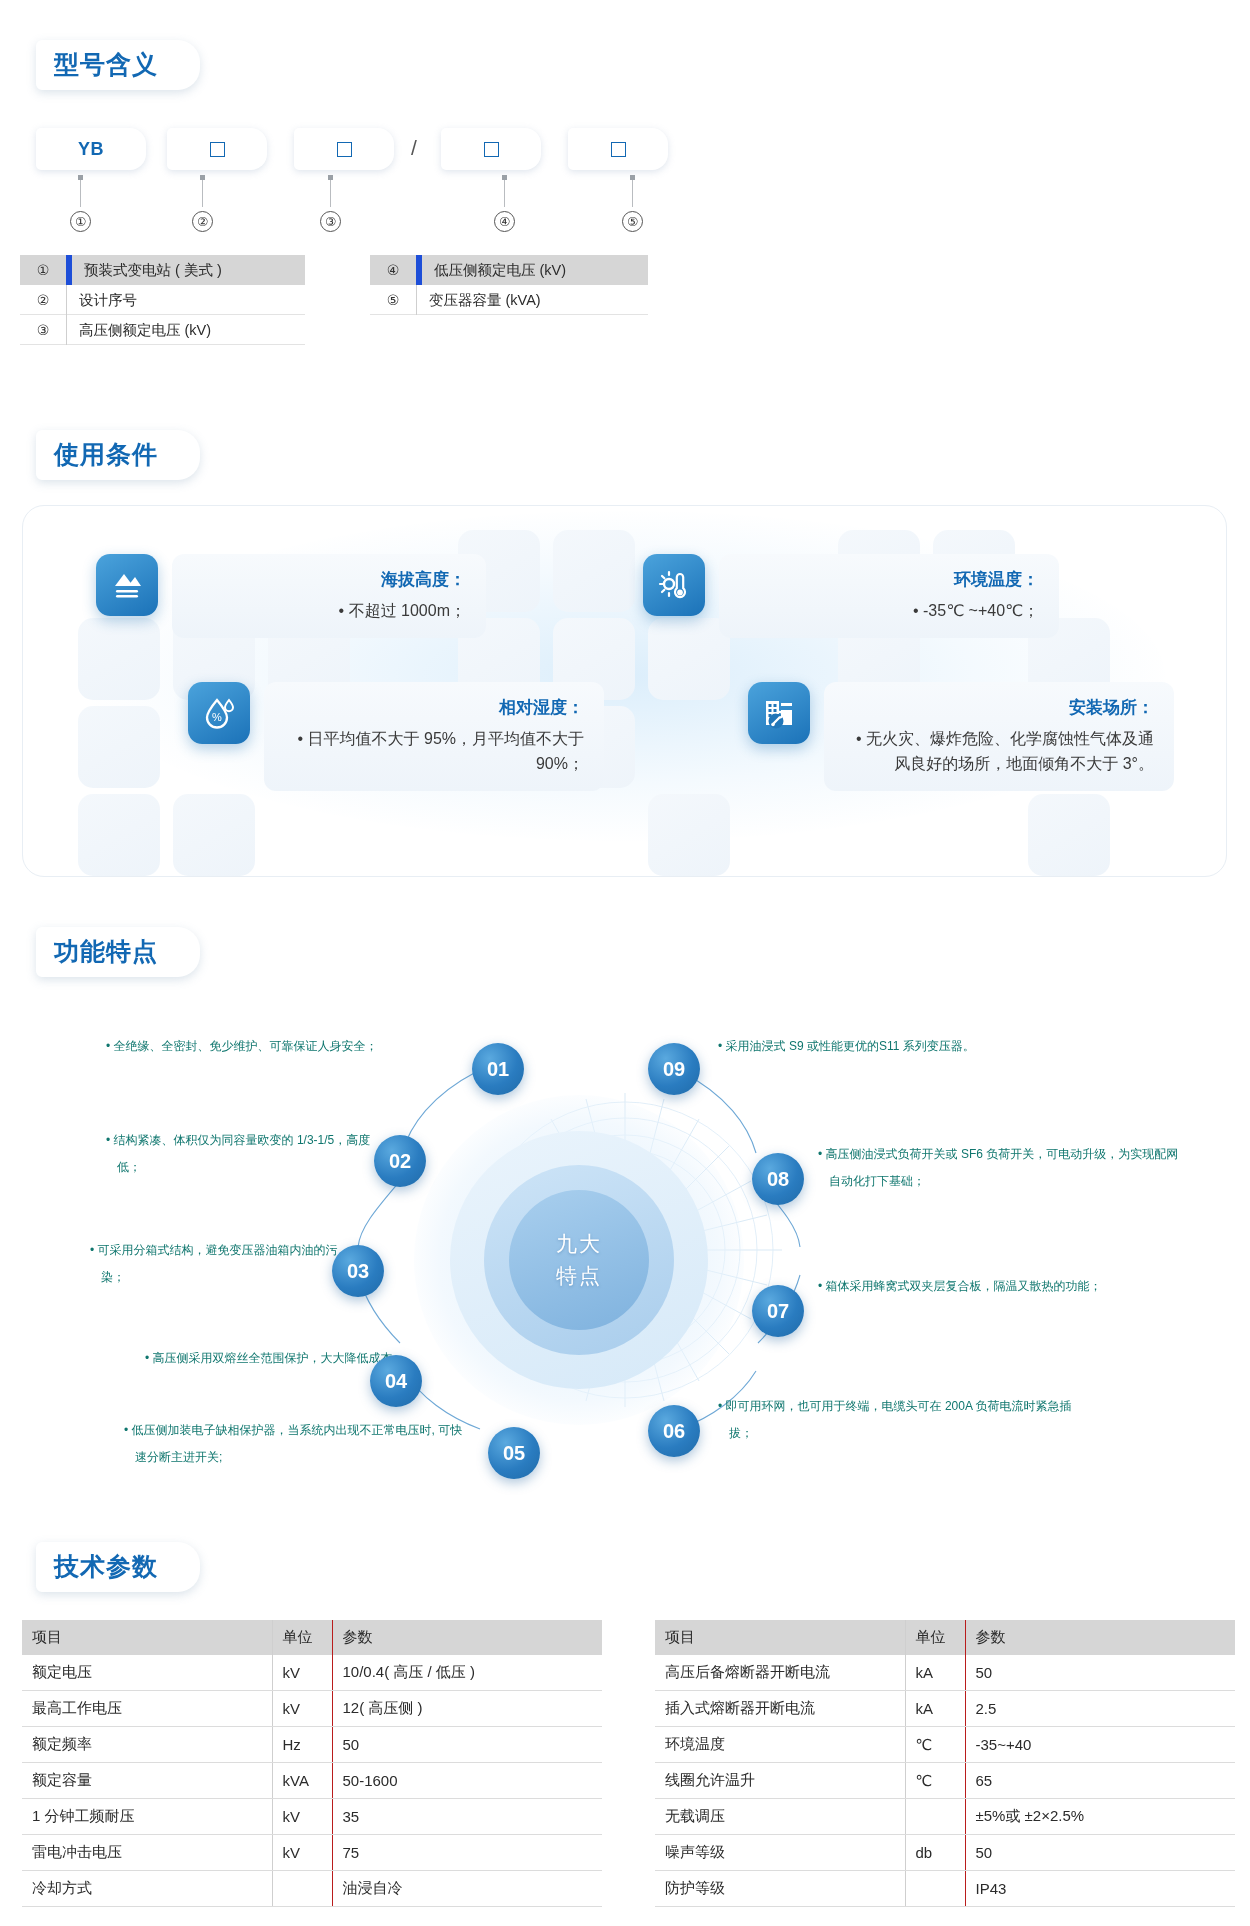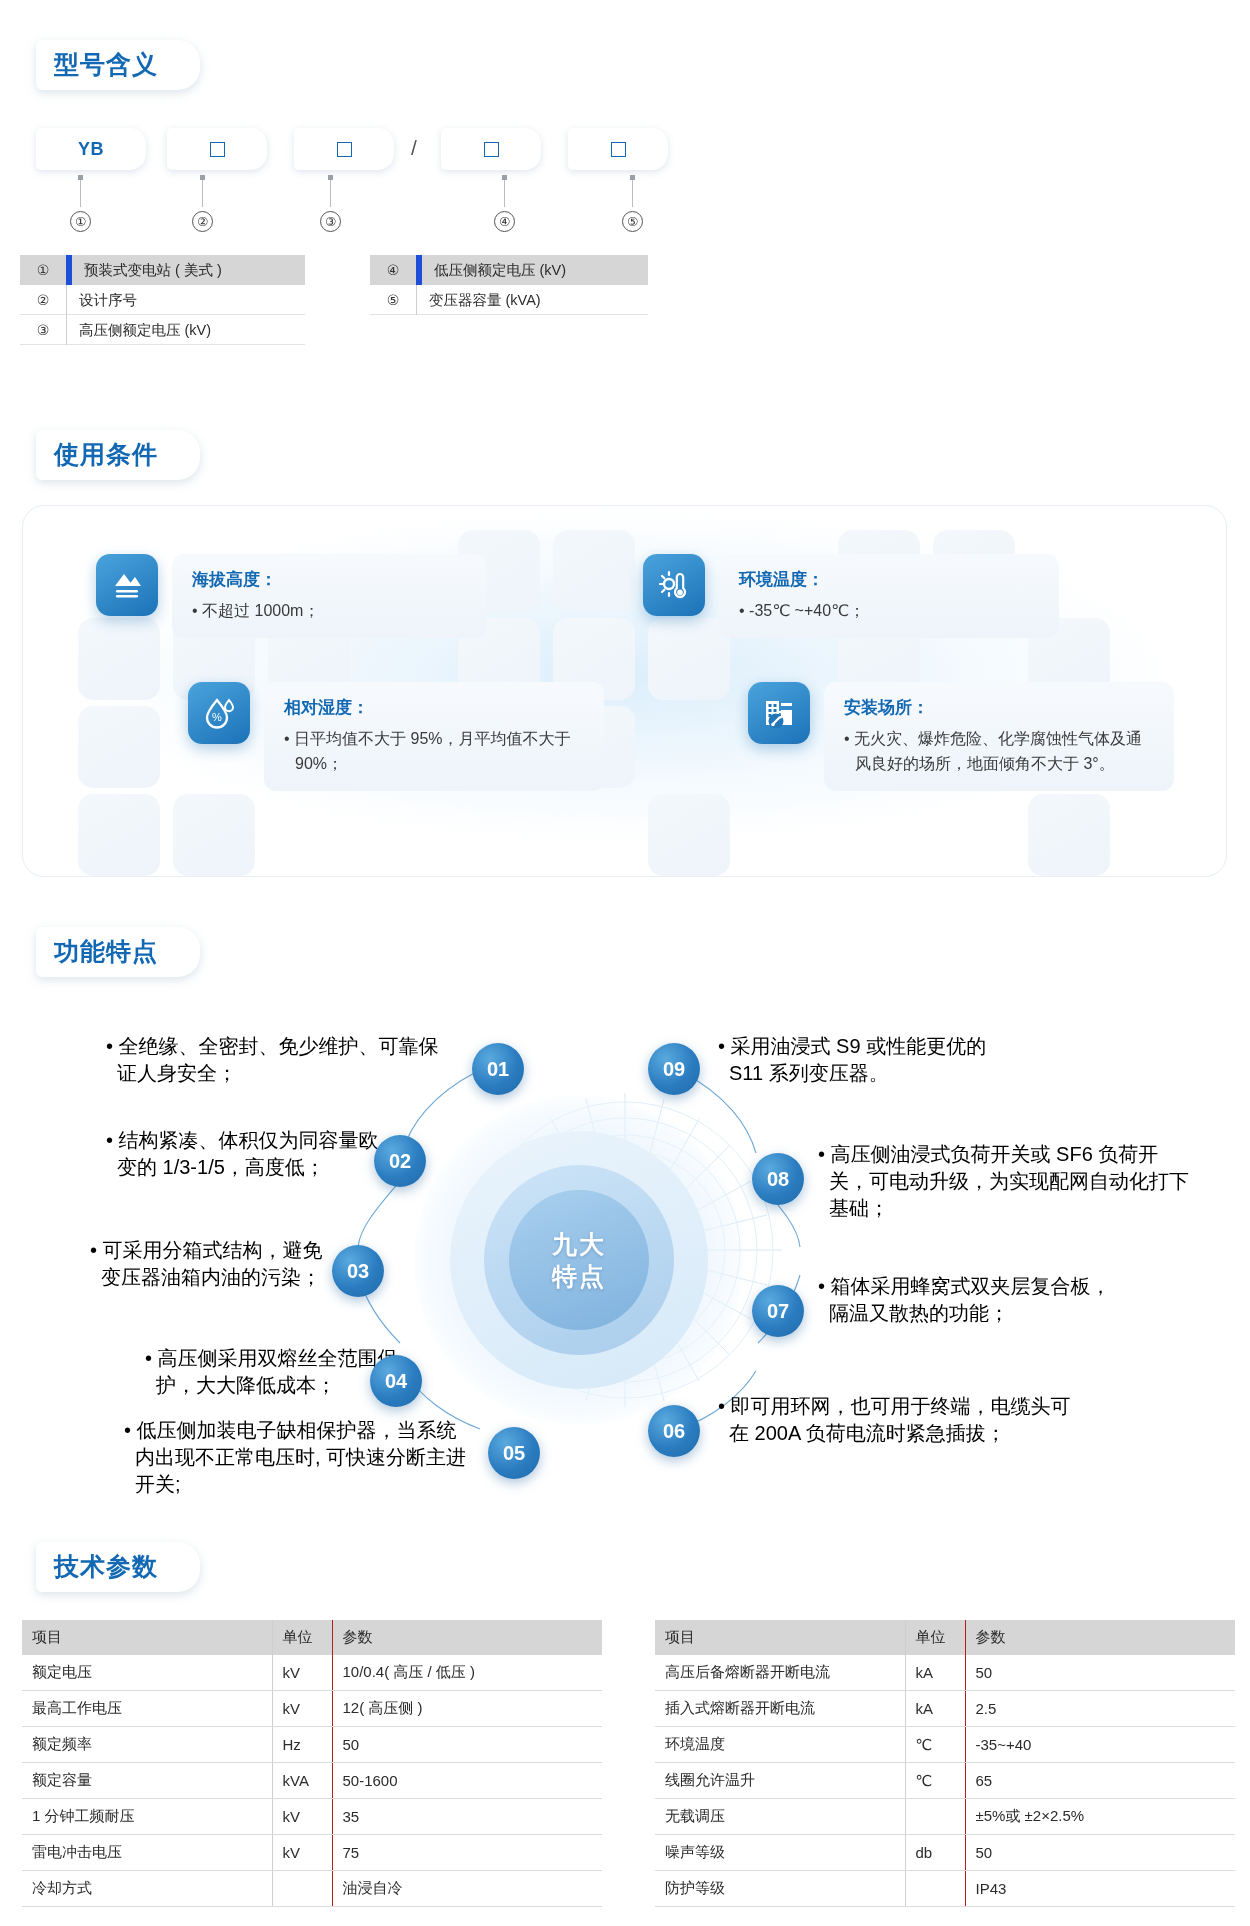--- a/index.html
+++ b/index.html
@@ -87,21 +87,21 @@
   .cond-ico {
     width: 62px; height: 62px; border-radius: 14px; flex: none;
     background: linear-gradient(150deg,#4ba3dc 0%,#1b72b8 100%);
     box-shadow: 0 5px 14px rgba(33,116,180,0.33);
     display: flex; align-items: center; justify-content: center;
     position: relative; z-index: 3;
   }
   .cond-card {
     margin-left: 14px; border-radius: 12px;
     background: linear-gradient(180deg,#f7fafd 0%,#eef4fa 100%);
-    padding: 14px 20px 15px 20px; position: relative; z-index: 2;
+    padding: 14px 20px 15px 20px; position: relative; z-index: 2; text-align: right;
   }
   .cond-title { font-size: 17px; color: #1268b3; font-weight: bold; margin-bottom: 7px; }
   .cond-line { font-size: 16px; color: #3a3a3a; line-height: 25px; text-indent: -11px; padding-left: 11px; }
   .cond-line::before { content: "• "; color: #3a3a3a; }
 
   
   .wheel-wrap { position: absolute; left: 0; top: 985px; width: 1250px; height: 530px; }
   .wheel-core { position: absolute; left: 464px; top: 160px; width: 230px; height: 230px; }
   .ring {
     position: absolute; border-radius: 50%; left: 50%; top: 50%;
@@ -109,37 +109,37 @@
   }
   .ring.r1 { width: 330px; height: 330px; background: radial-gradient(circle, rgba(214,234,250,0.85) 0%, rgba(233,244,253,0.55) 60%, rgba(255,255,255,0) 75%); }
   .ring.r2 { width: 258px; height: 258px; background: linear-gradient(160deg,#eaf4fc 0%,#d6e9f8 100%); }
   .ring.r3 { width: 190px; height: 190px; background: linear-gradient(160deg,#cde4f7 0%,#a9cdec 100%); }
   .ring.r4 {
     width: 140px; height: 140px;
     background: linear-gradient(160deg,#a9cfee 0%,#7fb2de 100%);
     display: flex; align-items: center; justify-content: center;
   }
   .core-txt {
-    color: #fff; font-size: 25px; font-weight: bold; text-align: right;
+    color: #fff; font-size: 21px; font-weight: normal; text-align: right;
     line-height: 32px; letter-spacing: 2px; text-shadow: 0 1px 3px rgba(40,90,140,.35);
   }
   .rays {
     position: absolute; left: 50%; top: 50%; transform: translate(-50%,-50%);
     width: 330px; height: 330px; border-radius: 50%; opacity: .55;
   }
 
   .node {
     position: absolute; width: 52px; height: 52px; border-radius: 50%;
     background: radial-gradient(circle at 34% 30%, #5aa9df 0%, #2a7cc0 55%, #1f6aa8 100%);
     box-shadow: 0 4px 12px rgba(30,95,155,0.35);
     color: #fff; font-size: 20px; font-weight: bold;
     display: flex; align-items: center; justify-content: center;
     font-family: "Liberation Sans", sans-serif; z-index: 5;
   }
-  .ftxt { position: absolute; font-size: 20px; line-height: 27px; color: #000000; }
+  .ftxt { position: absolute; font-size: 12px; line-height: 27px; color: #0f766e; }
   .ftxt .b { text-indent: -11px; padding-left: 11px; }
   .ftxt .b::before { content: "• "; }
 
   
   .ptable { position: absolute; font-size: 15px; border-collapse: collapse; }
   .ptable th, .ptable td {
     border-bottom: 1px solid #dcdcdc; text-align: left;
     padding: 8px 10px; color: #2b2b2b; font-weight: normal;
   }
   .ptable thead th { background: #d6d6d6; font-weight: normal; border-bottom: none; }

